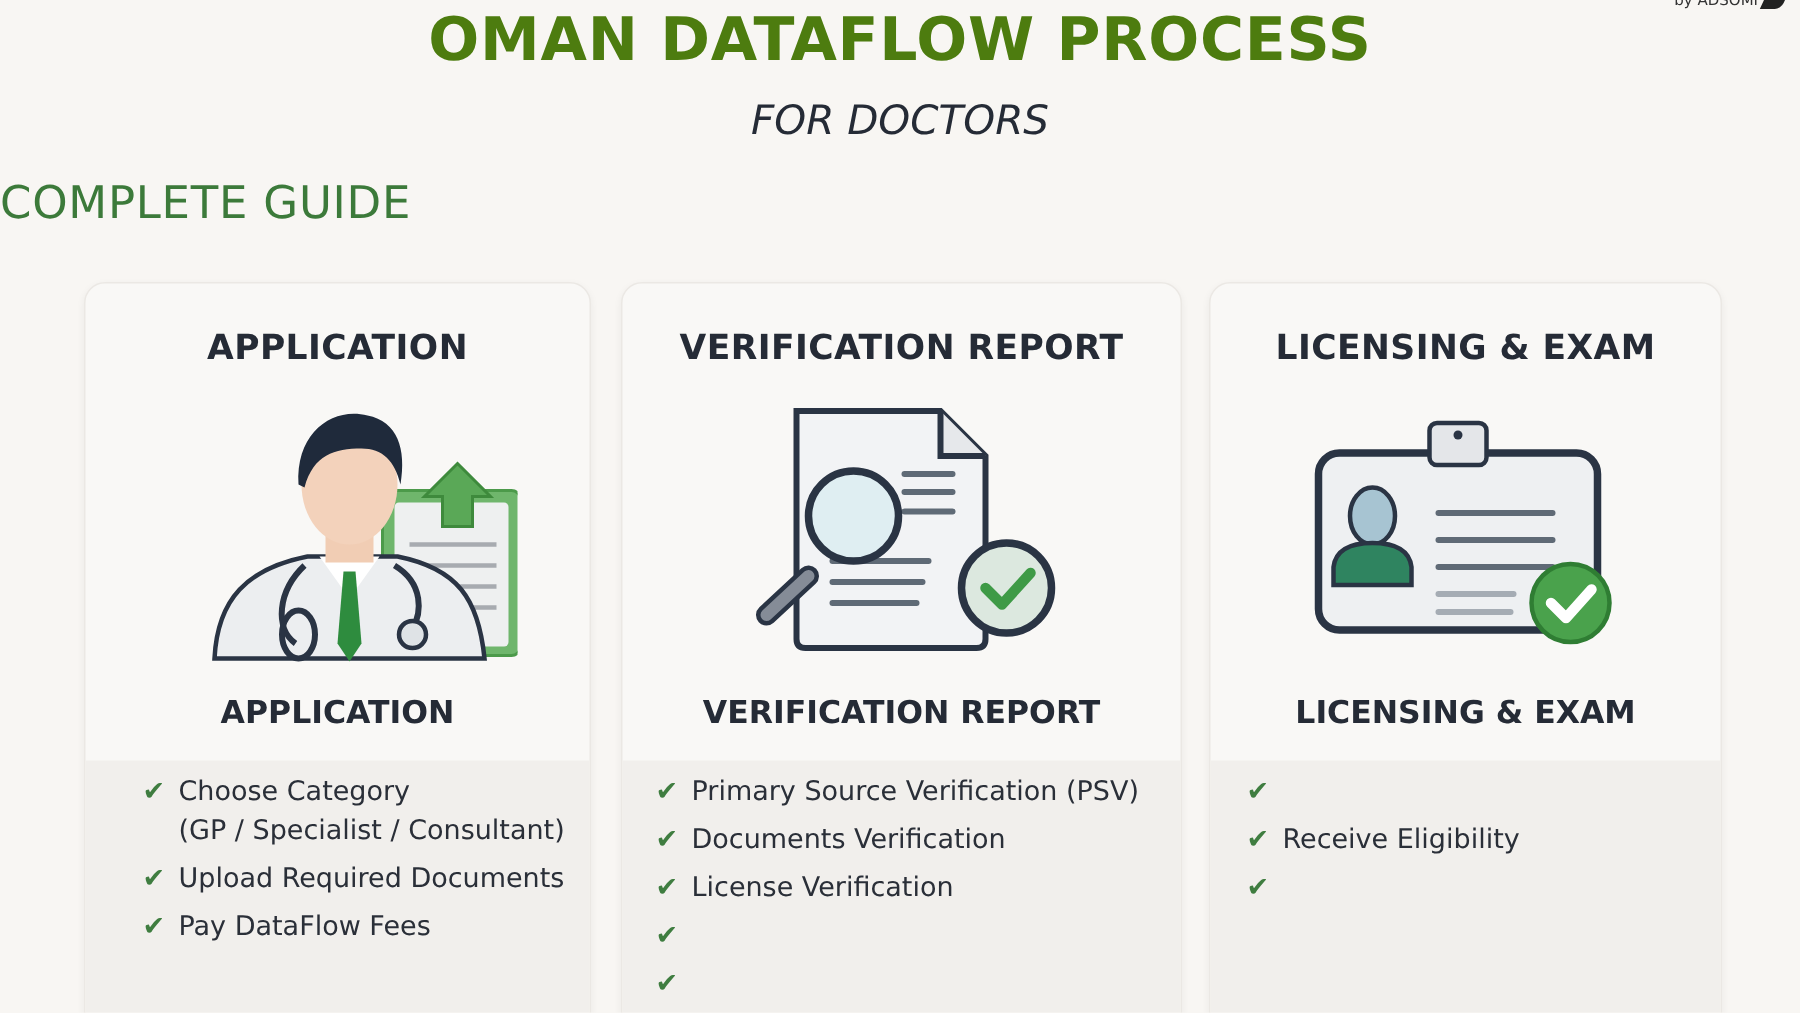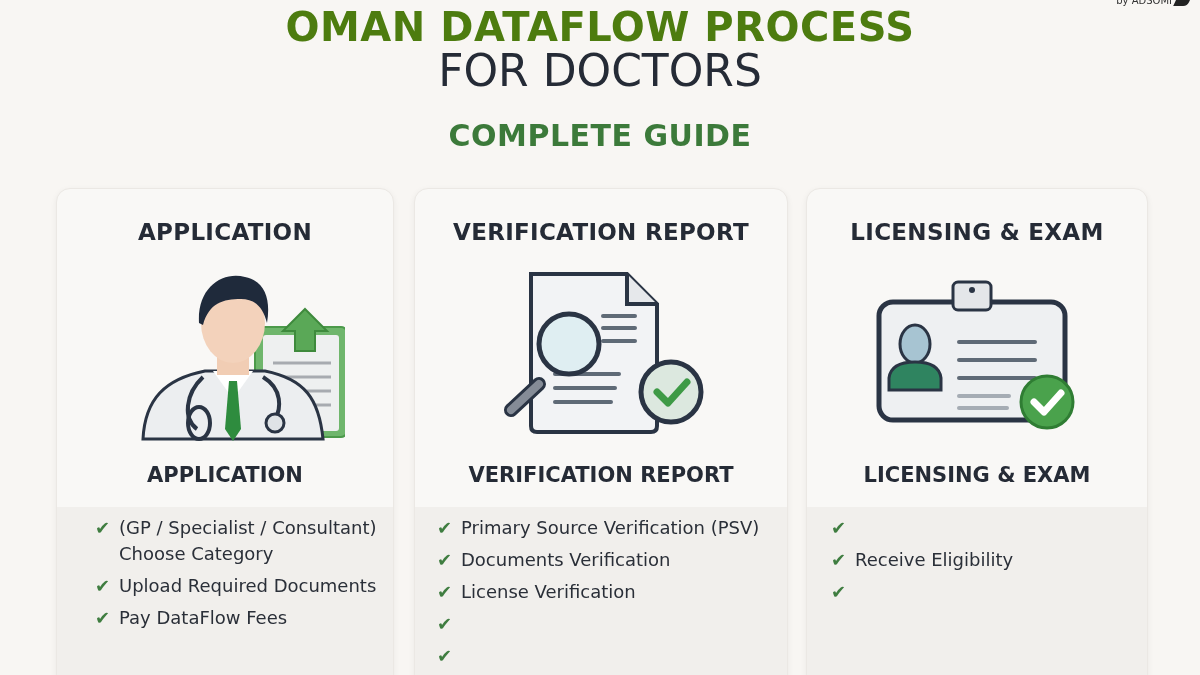--- a/index.html
+++ b/index.html
@@ -18,26 +18,26 @@
   .brand .swoosh {
     width: 14px; height: 12px; background: #222;
     transform: skewX(-25deg); border-radius: 0 0 4px 0;
   }
   .title1 {
     position: absolute; top: 4px; left: 0; width: 100%;
     text-align: center; font-weight: bold; font-size: 40px; letter-spacing: 0.5px;
     color: #4d7c0f;
   }
   .title2 {
-    position: absolute; top: 45px; left: 0; width: 100%;
-    text-align: center; font-size: 44px; color: #252b36;
+    position: absolute; top: 65px; left: 0; width: 100%;
+    text-align: center; font-size: 27px; color: #252b36; font-style: italic;
   }
   .subtitle {
     position: absolute; top: 118px; left: 0; width: 100%;
-    text-align: center; font-size: 30px; font-weight: bold; color: #3c7a3a; letter-spacing: 0.5px;
+    text-align: left; font-size: 30px; font-weight: normal; color: #3c7a3a; letter-spacing: 0.5px;
   }
   .card {
     position: absolute; top: 188px; height: 500px;
     background: #f9f8f6;
     border: 1px solid #ebe8e4;
     border-radius: 14px;
     box-shadow: 0 2px 6px rgba(0,0,0,0.06);
     overflow: hidden;
   }
   .card.c1 { left: 56px; width: 338px; }
@@ -109,22 +109,22 @@
       <path d="M158 118 C178 130 176 150 170 160" fill="none" stroke="#2a3444" stroke-width="4"></path>
       <circle cx="170" cy="164" r="9" fill="#dfe3e6" stroke="#2a3444" stroke-width="3"></circle>
       <ellipse cx="94" cy="164" rx="11" ry="16" fill="none" stroke="#2a3444" stroke-width="4"></ellipse>
     </svg>
   </div>
   <div class="head2">APPLICATION</div>
   <div class="list">
     <div class="item">
       <span class="check">✔</span>
       <span>
+        <span style="display:block">Choose Category</span>
         <span style="display:block">(GP / Specialist / Consultant)</span>
-        <span style="display:block">Choose Category</span>
       </span>
     </div>
     <div class="item">
       <span class="check">✔</span>
       <span>Upload Required Documents</span>
     </div>
     <div class="item">
       <span class="check">✔</span>
       <span>Pay DataFlow Fees</span>
     </div>

